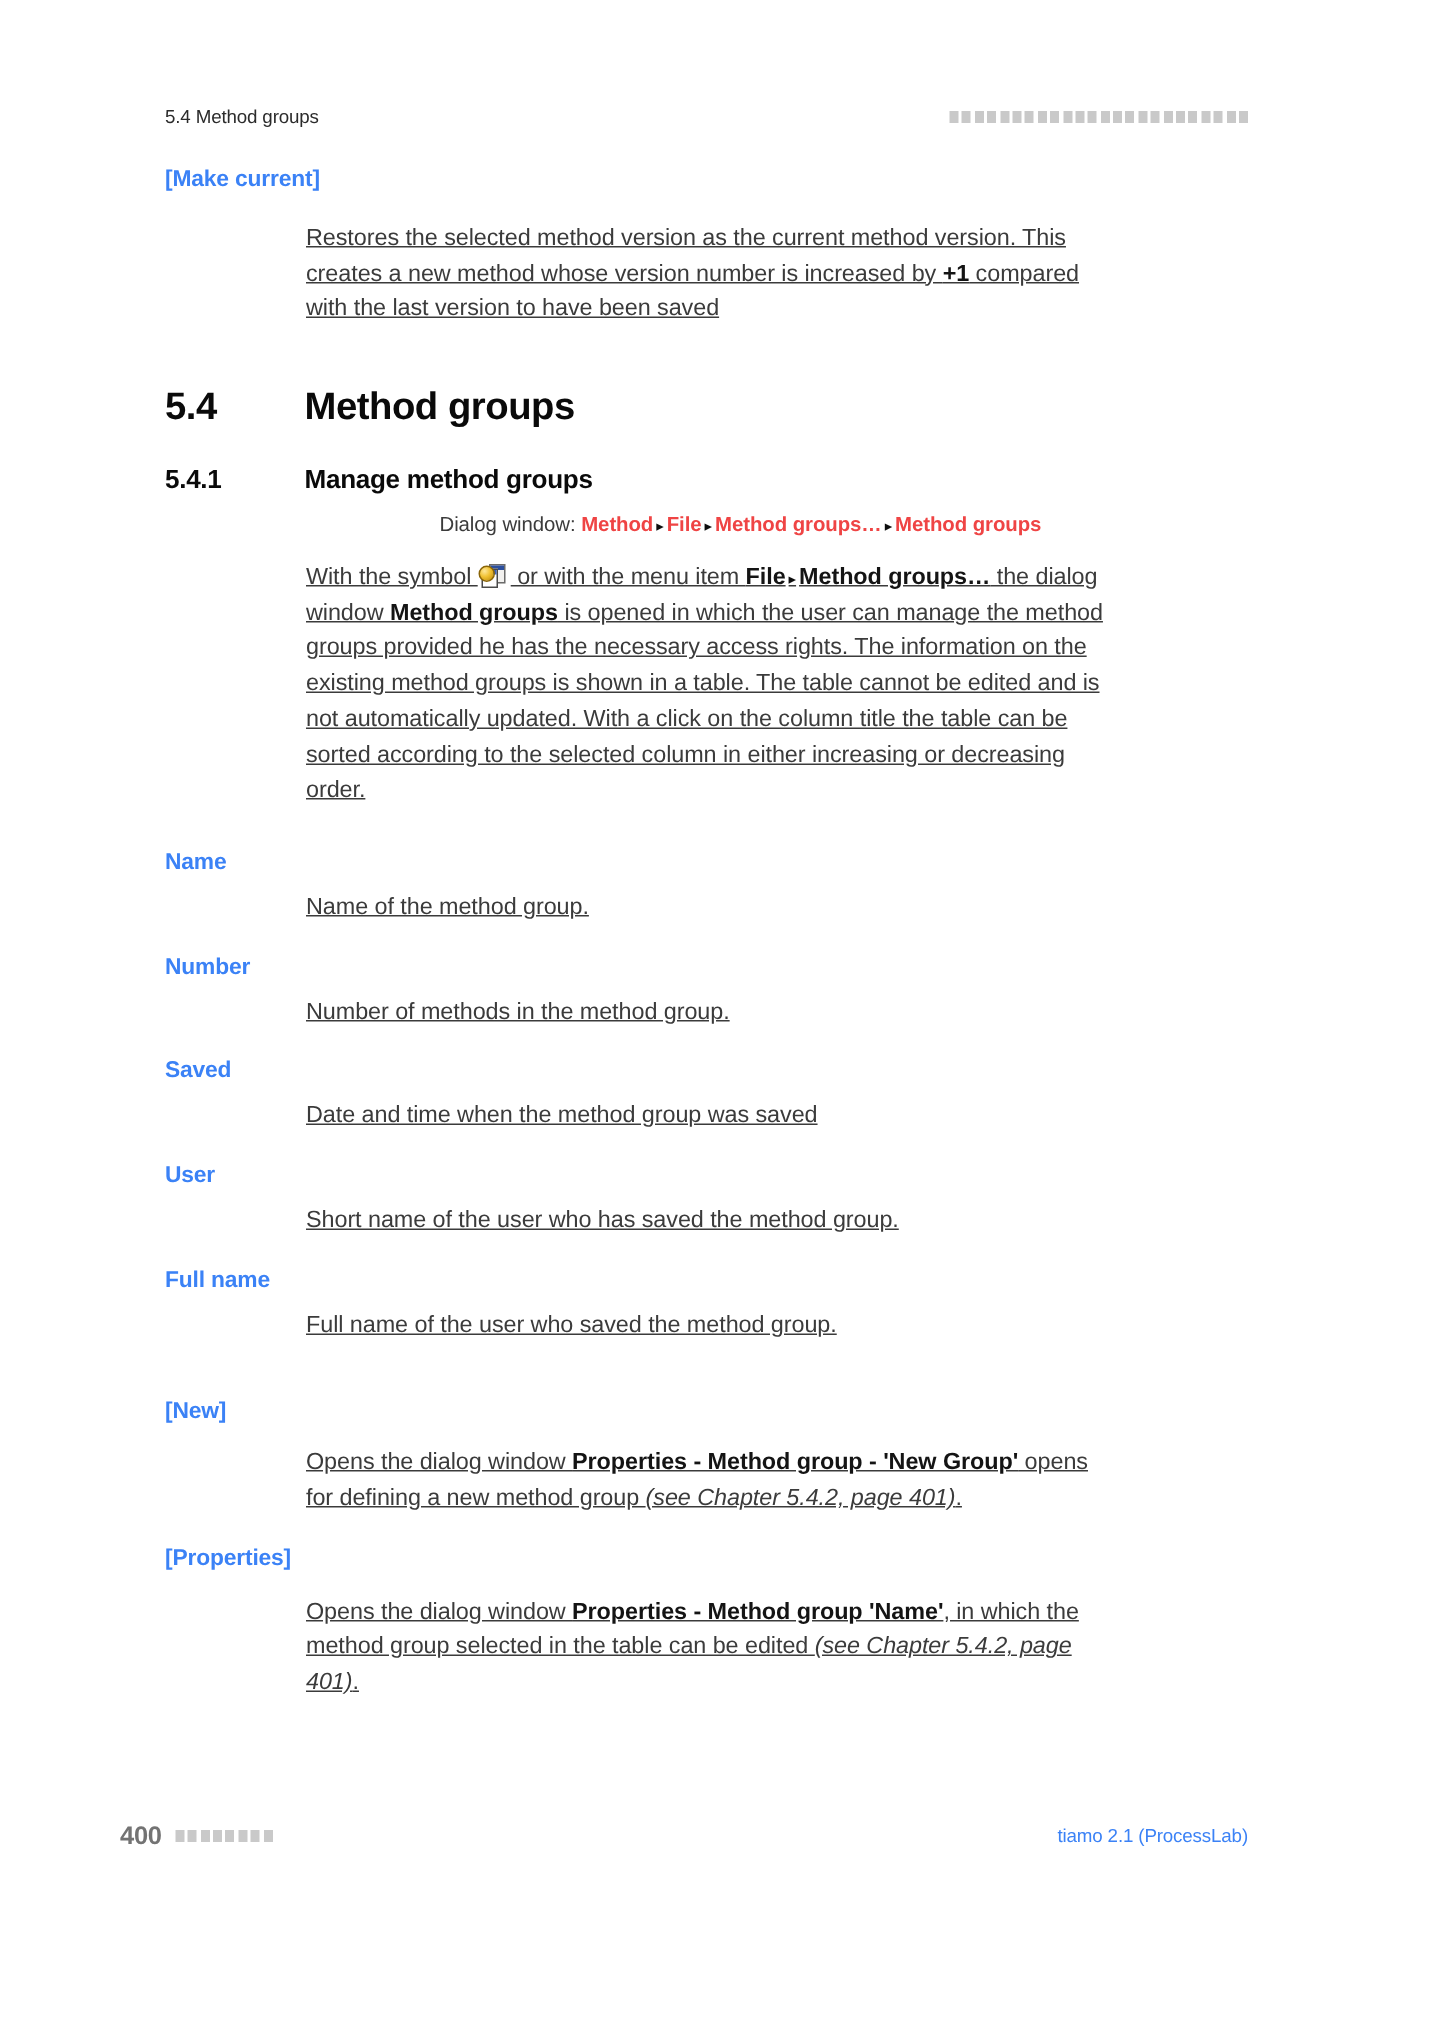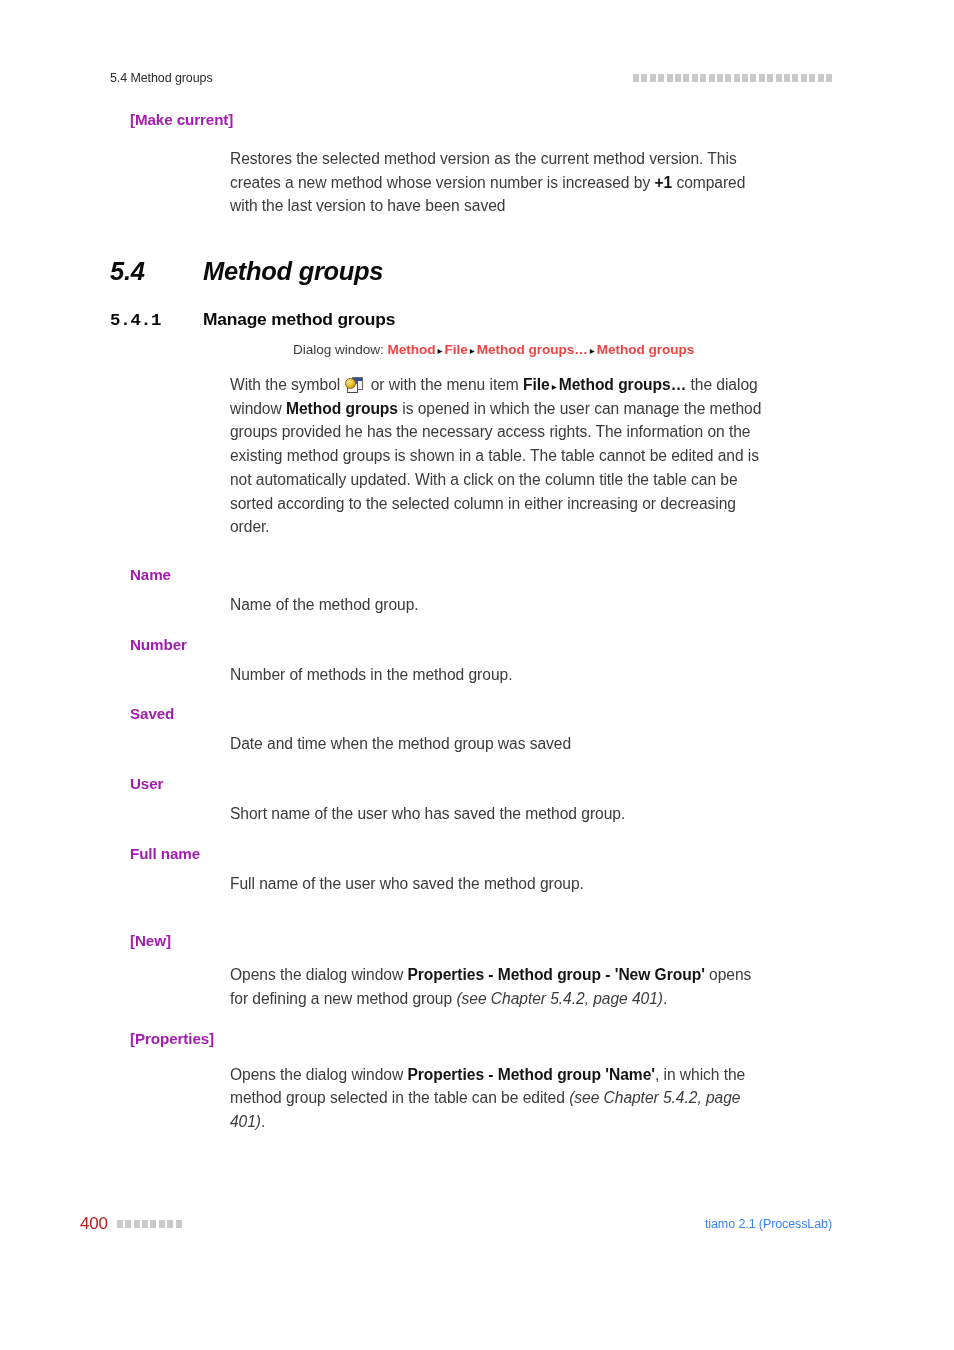--- a/index.html
+++ b/index.html
@@ -49,49 +49,49 @@
   
   .content {
     position: absolute;
     left: 110px;
     top: 110px;
     width: 724px;
   }
   .term {
     font-size: 15.2px;
     font-weight: bold;
-    color: #a21caf;
+    color: #3b82f6;
     letter-spacing: -0.1px;
     line-height: 1.25;
-    margin-left: 20px;
   }
   .def {
-    margin-left: 120px;
+    margin-left: 94px;
     font-size: 15.6px;
     color: #3b3b3b;
     line-height: 1.52;
     letter-spacing: -0.05px;
     max-width: 541px;
+    text-decoration: underline;
   }
   .def b, .term-inline-b { font-weight: bold; color: #141414; }
   .def i { font-style: italic; text-align: right; }
 
   .gap-term-def { height: 9px; }
   .block { margin-bottom: 0; }
 
   
   .h-sec {
     display: flex;
     align-items: baseline;
     color: #0a0a0a;
   }
-  .h1 { font-size: 25.5px; font-weight: bold; letter-spacing: -0.3px; font-style: italic; }
+  .h1 { font-size: 25.5px; font-weight: bold; letter-spacing: -0.3px; }
   .h1 .num { width: 93px; flex: none; }
   .h2 { font-size: 17.4px; font-weight: bold; letter-spacing: -0.2px; }
-  .h2 .num { width: 93px; flex: none; font-family: Liberation Mono, monospace; }
+  .h2 .num { width: 93px; flex: none; }
 
   .dialogline {
     margin-left: 183px;
     font-size: 13.6px;
     color: #3b3b3b;
     letter-spacing: -0.05px;
     white-space: nowrap;
   }
   .dialogline b { color: #ef4444; font-weight: bold; }
   .arrow { font-size: 10px; color: #0e0e0e; padding: 0 2px; }
@@ -142,22 +142,22 @@
     left: 80px;
     top: 1214px;
     width: 752px;
     display: flex;
     align-items: center;
     justify-content: space-between;
   }
   .foot-left { display: flex; align-items: center; }
   .foot-num {
     font-size: 17px;
-    font-weight: normal;
-    color: #b91c1c;
+    font-weight: bold;
+    color: #737373;
     margin-right: 9px;
     letter-spacing: -0.2px;
   }
   .foot-right {
     font-size: 12.5px;
     color: #3b82f6;
     letter-spacing: -0.1px;
     white-space: nowrap;
   }
 </style>

